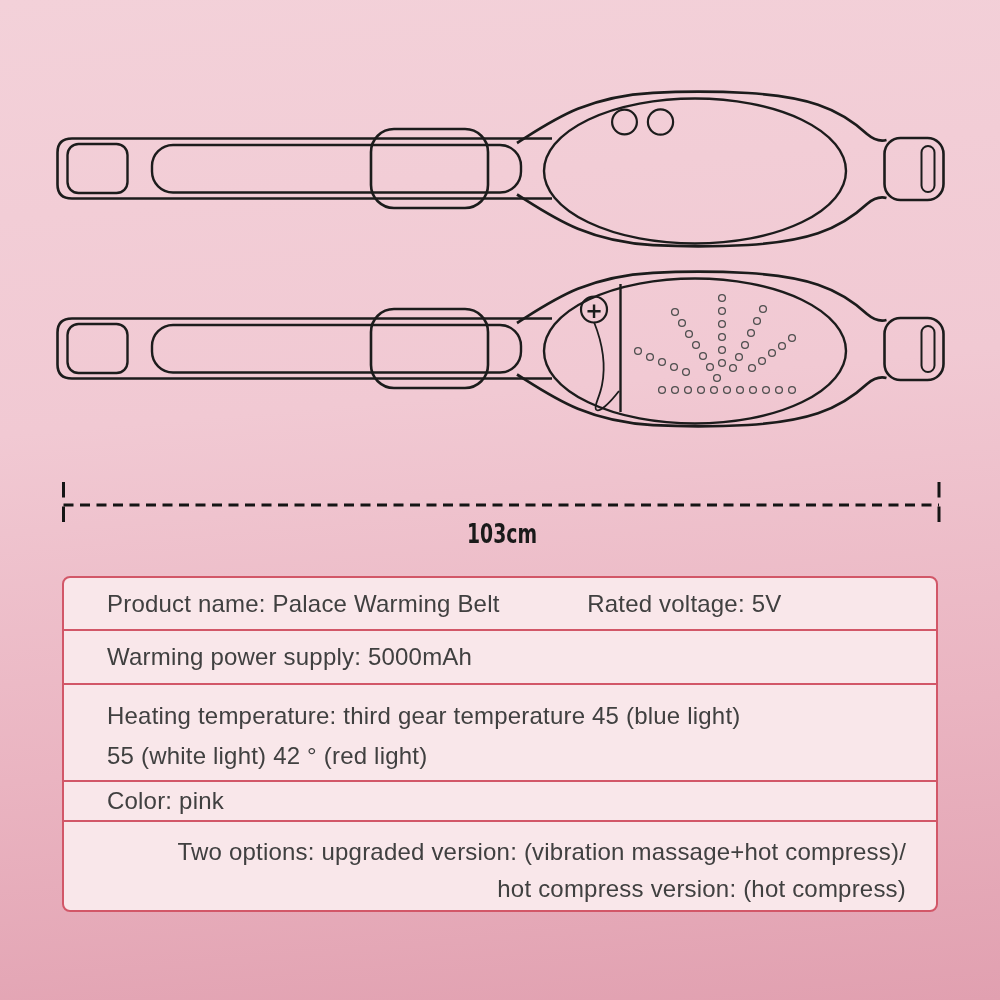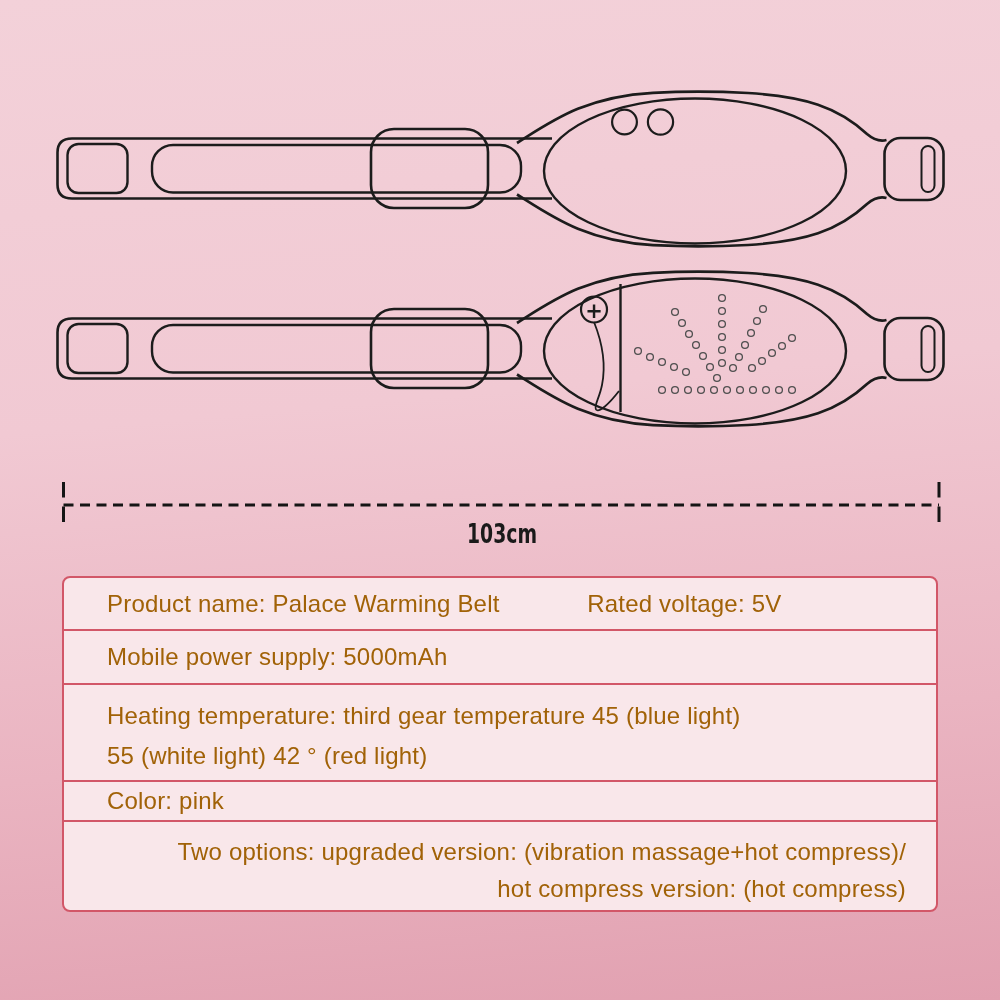--- a/index.html
+++ b/index.html
@@ -6,21 +6,21 @@
   .stage{
     position:relative;
     width:1000px;height:1000px;
     overflow:hidden;
     background:linear-gradient(175deg,#f3d1d9 0%,#f1c9d3 40%,#eab4c1 72%,#e1a0b0 100%);
     font-family:"Liberation Sans",sans-serif;
   }
   .belt-svg{position:absolute;left:0;top:0;}
   .spec-table{
     position:absolute;left:62px;top:576px;width:876px;
-    color:#a16207;font-size:24px;letter-spacing:.2px;
+    color:#404040;font-size:24px;letter-spacing:.2px;
   }
   .row{
     box-sizing:border-box;width:100%;
     background:#f9e7ea;border:2px solid #d25768;
   }
   .row + .row{margin-top:-2px;}
   .row:first-child{border-radius:8px 8px 0 0;}
   .row:last-child{border-radius:0 0 8px 8px;text-align:right;}
   .row.single{display:flex;align-items:center;}
   .r1{height:55px}.r2{height:56px}.r3{height:99px}.r4{height:42px}.r5{height:92px}
@@ -125,21 +125,21 @@
       <text x="502" y="543" text-anchor="middle" font-size="26" font-weight="bold" textLength="70" lengthAdjust="spacingAndGlyphs" fill="#1a1a1a" stroke="none" font-family="'DejaVu Sans',sans-serif">103cm</text>
     </g>
   </svg>
 
   <div class="spec-table">
     <div class="row single r1">
       <div class="cell-left">Product name: Palace Warming Belt</div>
       <div class="cell-right">Rated voltage: 5V</div>
     </div>
     <div class="row single r2">
-      <div class="cell-left">Mobile power supply: 5000mAh</div>
+      <div class="cell-left">Warming power supply: 5000mAh</div>
     </div>
     <div class="row multi r3">
       <div class="line">Heating temperature: third gear temperature 45 (blue light)</div>
       <div class="line">55 (white light) 42 ° (red light)</div>
     </div>
     <div class="row single r4">
       <div class="cell-left">Color: pink</div>
     </div>
     <div class="row multi r5">
       <div class="line">Two options: upgraded version: (vibration massage+hot compress)/</div>

